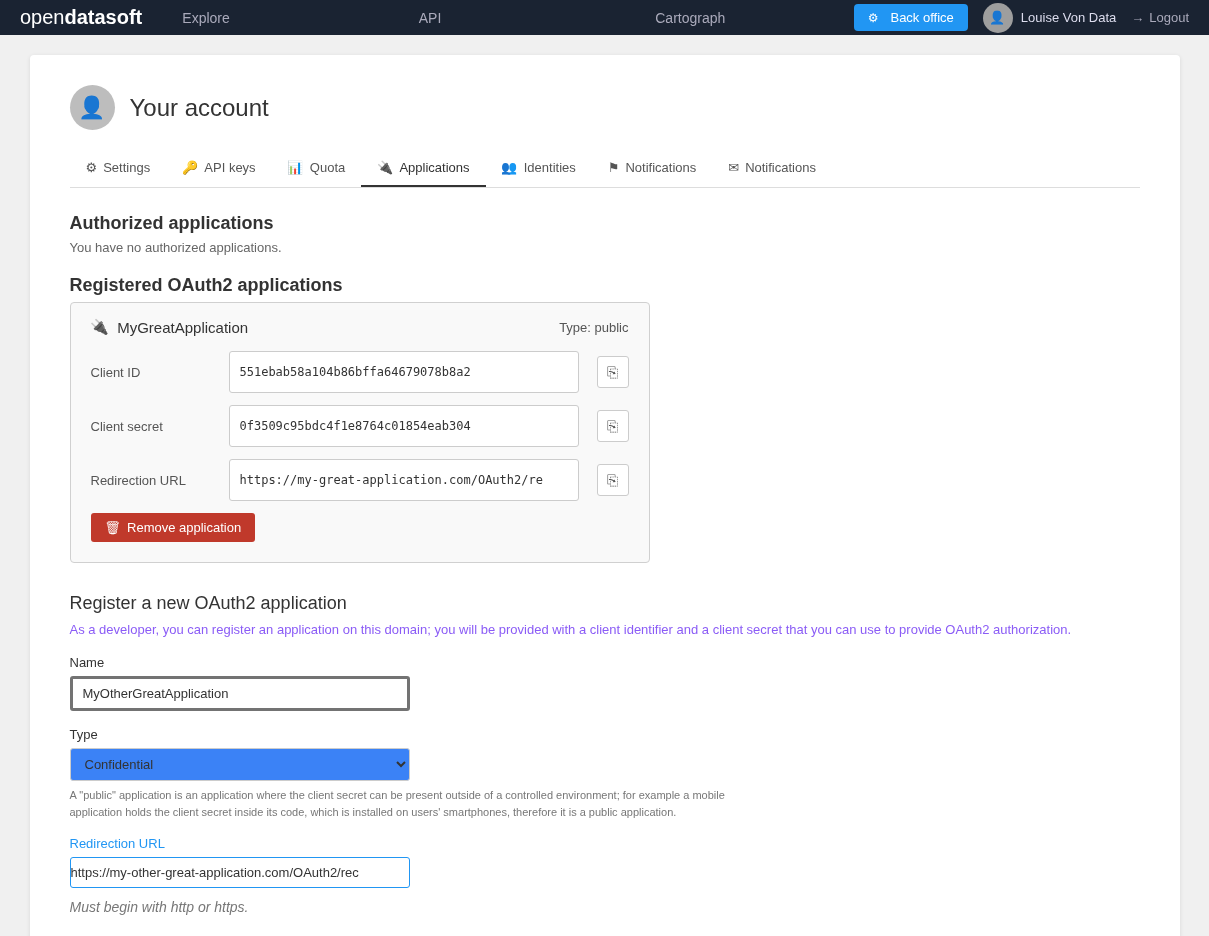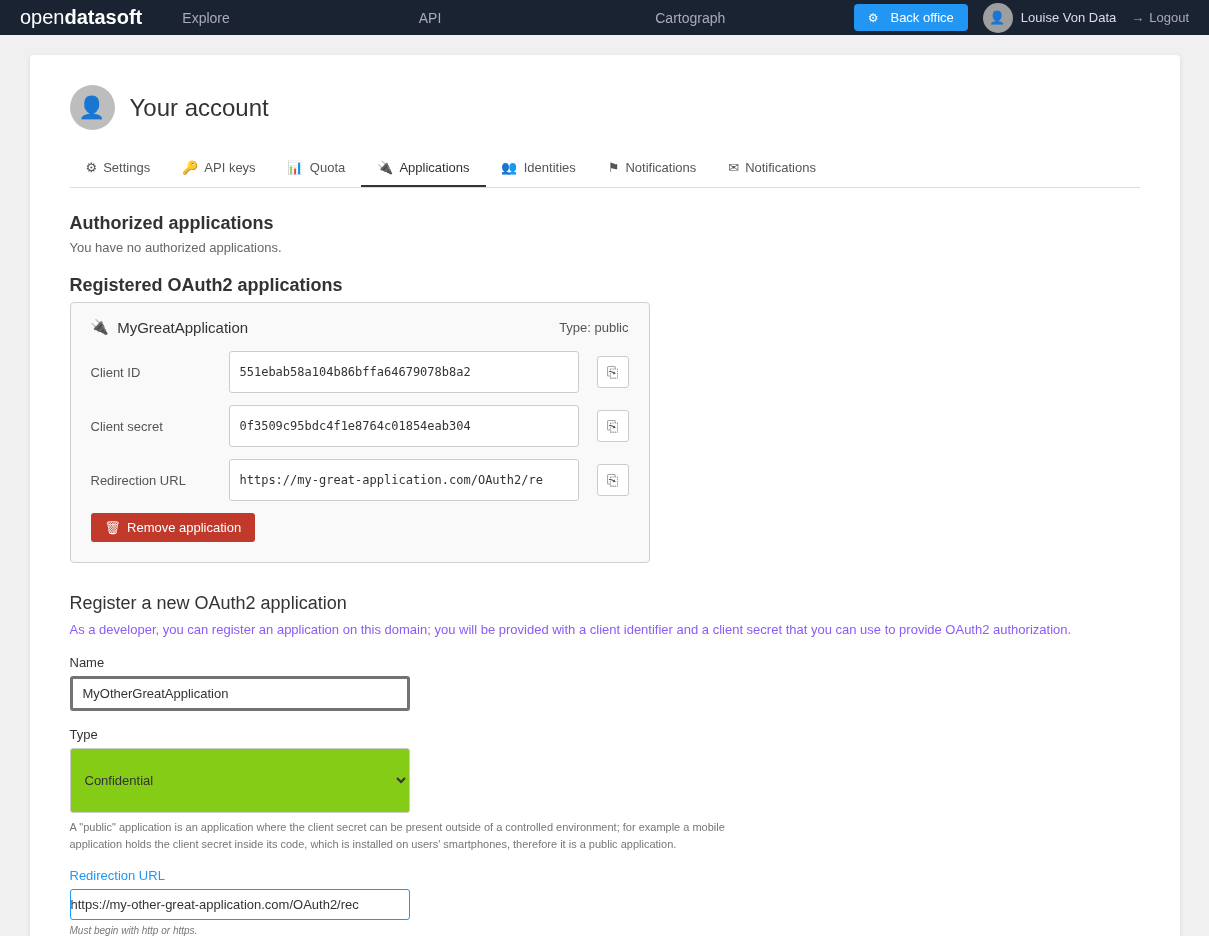--- a/index.html
+++ b/index.html
@@ -112,32 +112,32 @@
     .register-title { font-size: 18px; font-weight: 400; margin-bottom: 8px; }
     .register-desc { font-size: 13px; color: #8b5cf6; margin-bottom: 18px; }
 
     .form-group { margin-bottom: 16px; }
     .form-label { font-size: 13px; font-weight: 500; margin-bottom: 6px; display: block; }
     .form-input {
       width: 340px; padding: 7px 10px; border: 3px solid #737373; border-radius: 3px;
       font-size: 13px; color: #333;
     }
     .form-select {
-      width: 340px; padding: 23px 10px; border: 1px solid #ccc; border-radius: 3px;
-      font-size: 13px; color: #333; background: #84cc16; cursor: pointer;
+      width: 340px; padding: 7px 10px; border: 1px solid #ccc; border-radius: 3px;
+      font-size: 13px; color: #333; background: #3b82f6; cursor: pointer;
     }
     .form-hint {
       font-size: 11px; color: #777; margin-top: 6px; max-width: 700px; line-height: 1.5;
     }
     .redirection-label { font-size: 13px; font-weight: 500; color: #2196f3; margin-bottom: 6px; display: block; }
     .url-input {
       width: 340px; padding: 7px 0; border: 1px solid #2196f3; border-radius: 3px;
       font-size: 13px; color: #333;
     }
-    .url-hint { font-size: 10px; color: #777; margin-top: 5px; font-style: italic; }
+    .url-hint { font-size: 14px; color: #777; margin-top: 11px; font-style: italic; }
     .btn-primary {
       background: #2196f3; color: white; border: none;
       padding: 8px 18px; border-radius: 3px; cursor: pointer;
       font-size: 13px; margin-top: 10px;
     }
     .icon-backoffice::before { content: "⚙"; font-size: 12px; }
   </style>
 </head>
 <body>
 

